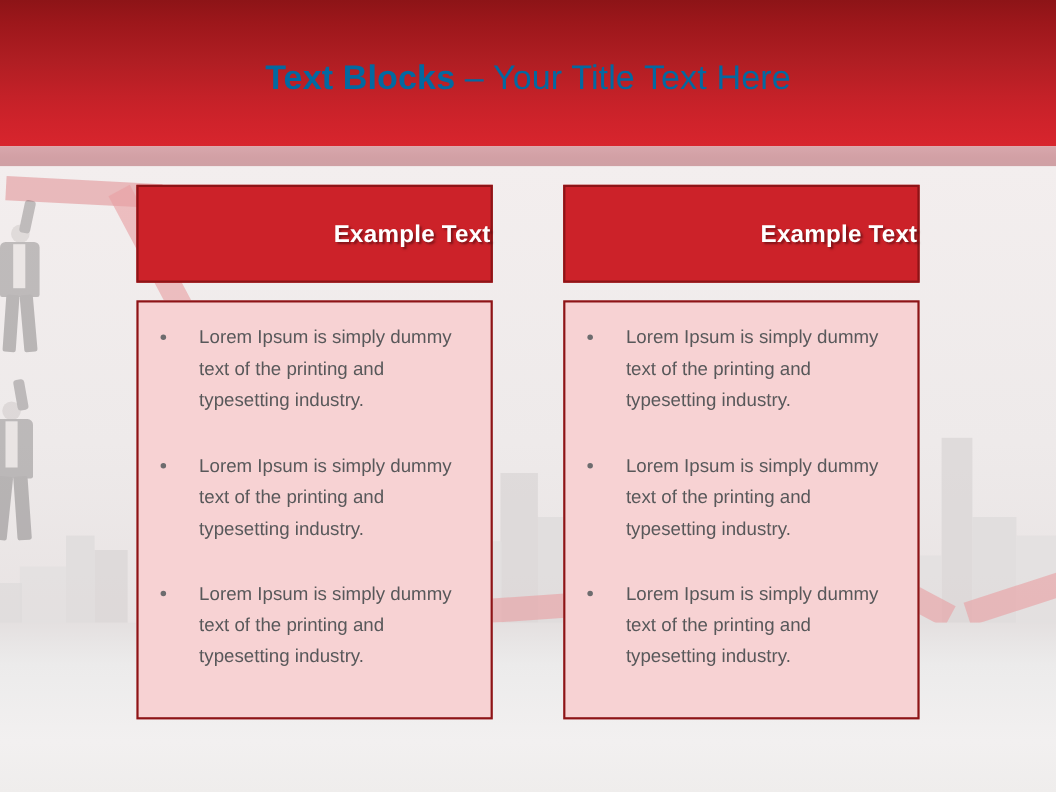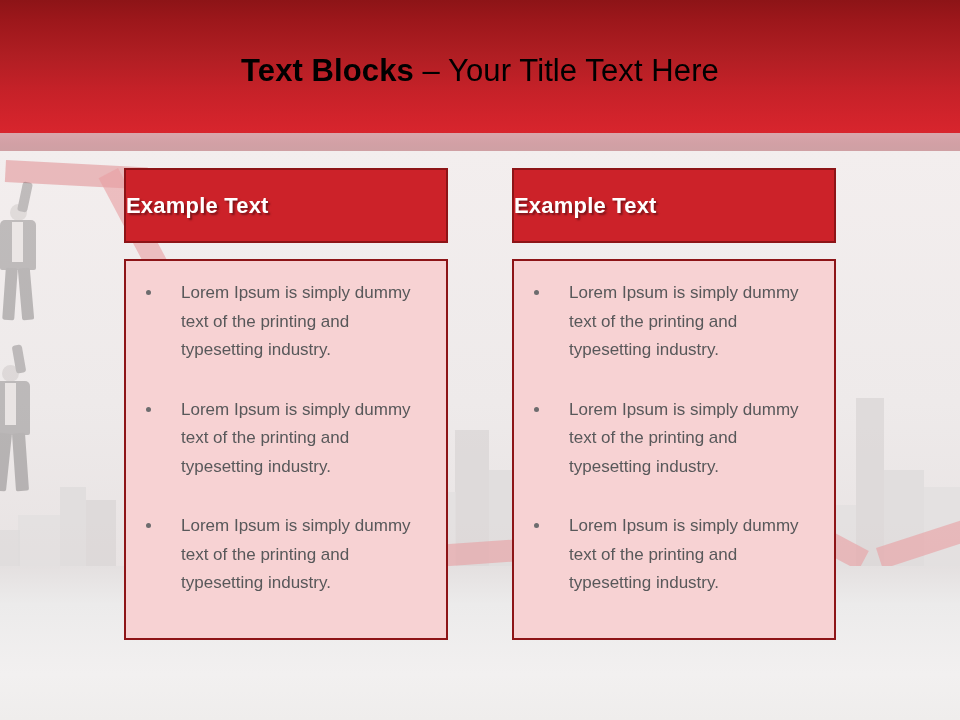--- a/index.html
+++ b/index.html
@@ -109,45 +109,45 @@
     left: 0; top: 133px;
     width: 960px; height: 18px;
     background: linear-gradient(180deg,#d8a7ac 0%, #d2a0a5 55%, #cfa0a4 100%);
   }
 
   .title {
     position: absolute;
     left: 0; top: 52px;
     width: 960px;
     text-align: center;
-    color: #000000;
+    color: #0369a1;
     font-size: 31px;
     line-height: 38px;
     letter-spacing: .1px;
     white-space: nowrap;
   }
   .title .strong { font-weight: bold; }
   .title .light  { font-weight: normal; }
 
   
   .panel {
     position: absolute;
     width: 324px;
   }
   .panel-left  { left: 124px; top: 168px; }
   .panel-right { left: 512px; top: 168px; }
 
   .panel-header {
-    height: 75px;
+    height: 89px;
     box-sizing: border-box;
     background: #cc2229;
     border: 2px solid #8d1417;
     display: flex;
     align-items: center;
-    justify-content: flex-start;
+    justify-content: flex-end;
   }
   .panel-header-text {
     color: #ffffff;
     font-size: 22px;
     font-weight: bold;
     letter-spacing: .2px;
     text-shadow: 2px 2px 2px rgba(60,10,12,.55);
   }
 
   .panel-body {

